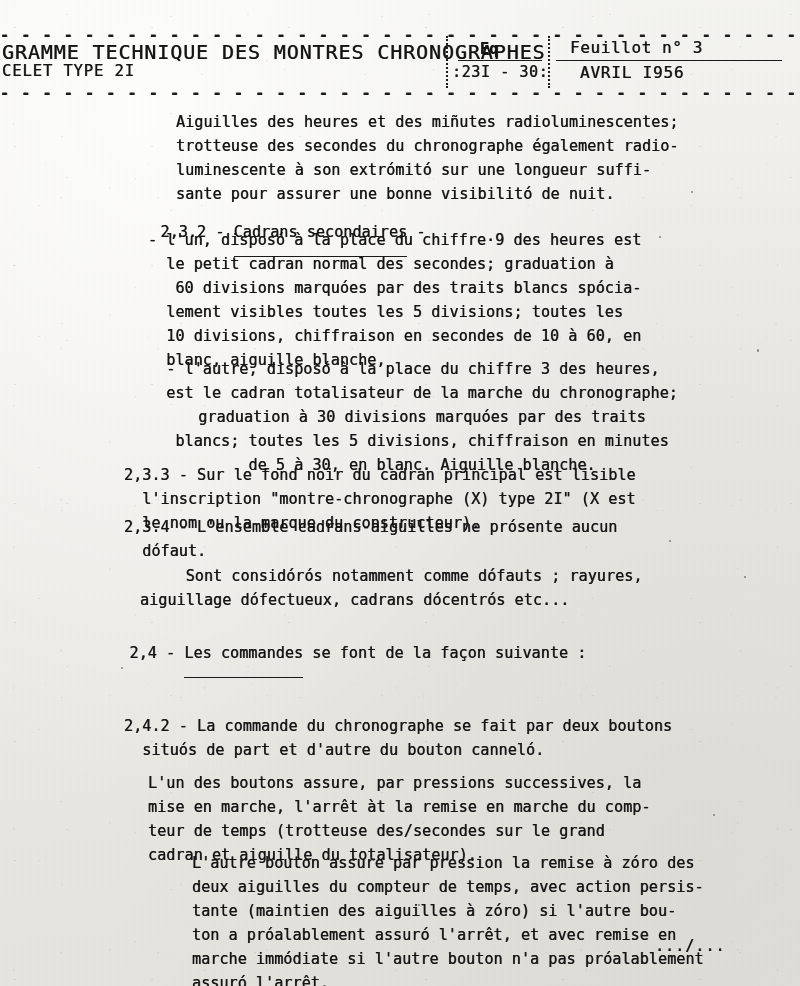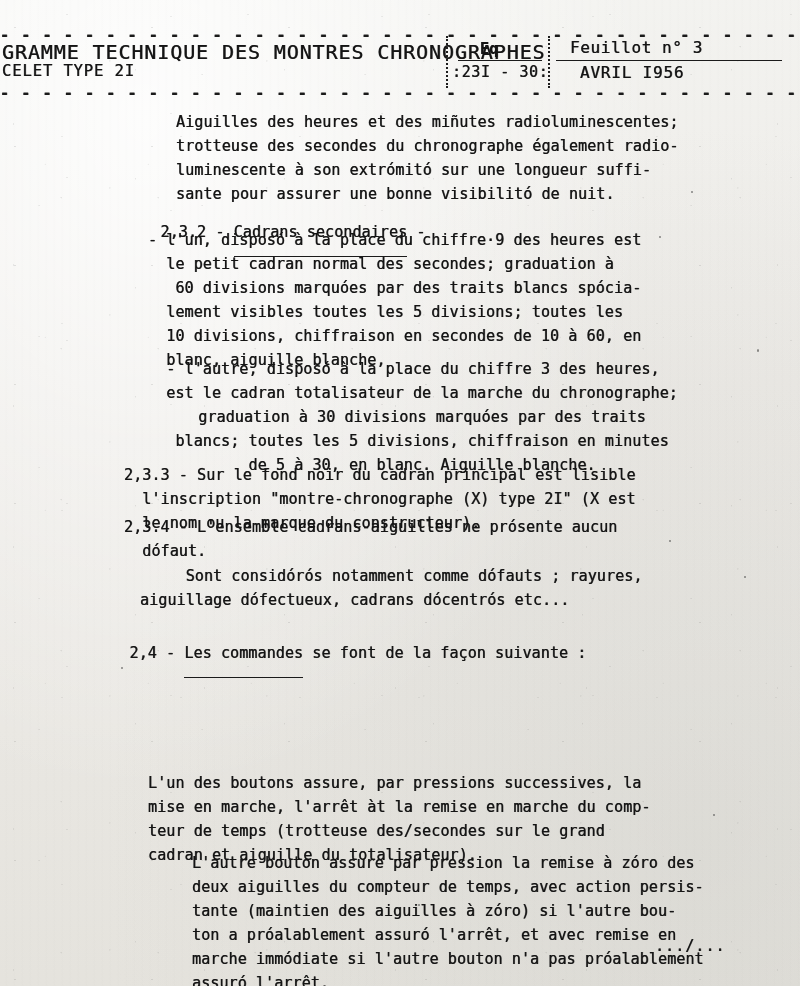--- a/index.html
+++ b/index.html
@@ -213,20 +213,22 @@
   dófaut.</div>
 
   <div class="tw para" style="left:140px; top:564px;">     Sont considórós notamment comme dófauts ; rayures,
 aiguillage dófectueux, cadrans dócentrós etc...</div>
 
   <div class="tw para" style="left:93px; top:617px;">
     <span>2,4 - </span><span class="u">Les commandes</span><span> se font de la façon suivante :</span>
   </div>
 
 
+  <div class="tw para" style="left:124px; top:714px;">2,4.2 - La commande du chronographe se fait par deux boutons
+  situós de part et d'autre du bouton canneló.</div>
 
   <div class="tw para" style="left:148px; top:771px;">L'un des boutons assure, par pressions successives, la
 mise en marche, l'arrêt àt la remise en marche du comp-
 teur de temps (trotteuse des/secondes sur le grand
 cadran et aiguille du totalisateur).</div>
 
   <div class="tw para" style="left:148px; top:851px;margin-left:44px;">L'autre bouton assure par pression la remise à zóro des
 deux aiguilles du compteur de temps, avec action persis-
 tante (maintien des aiguilles à zóro) si l'autre bou-
 ton a próalablement assuró l'arrêt, et avec remise en

